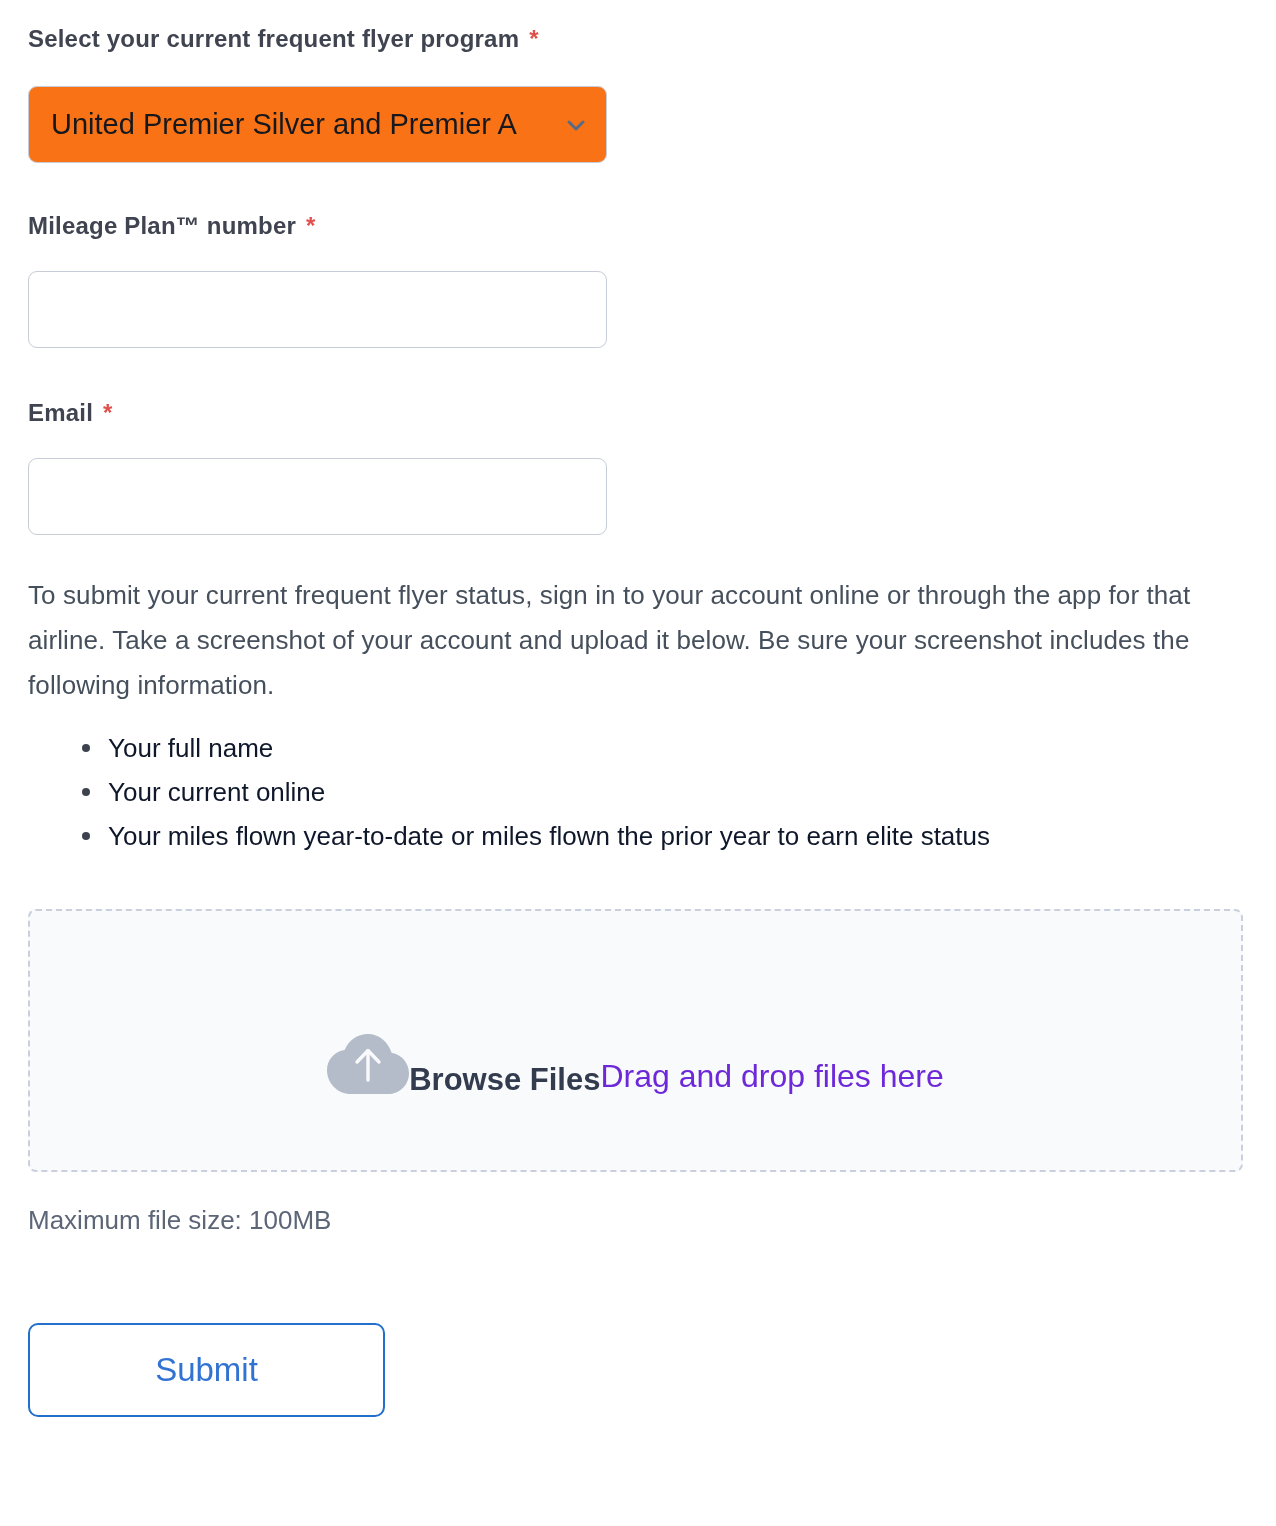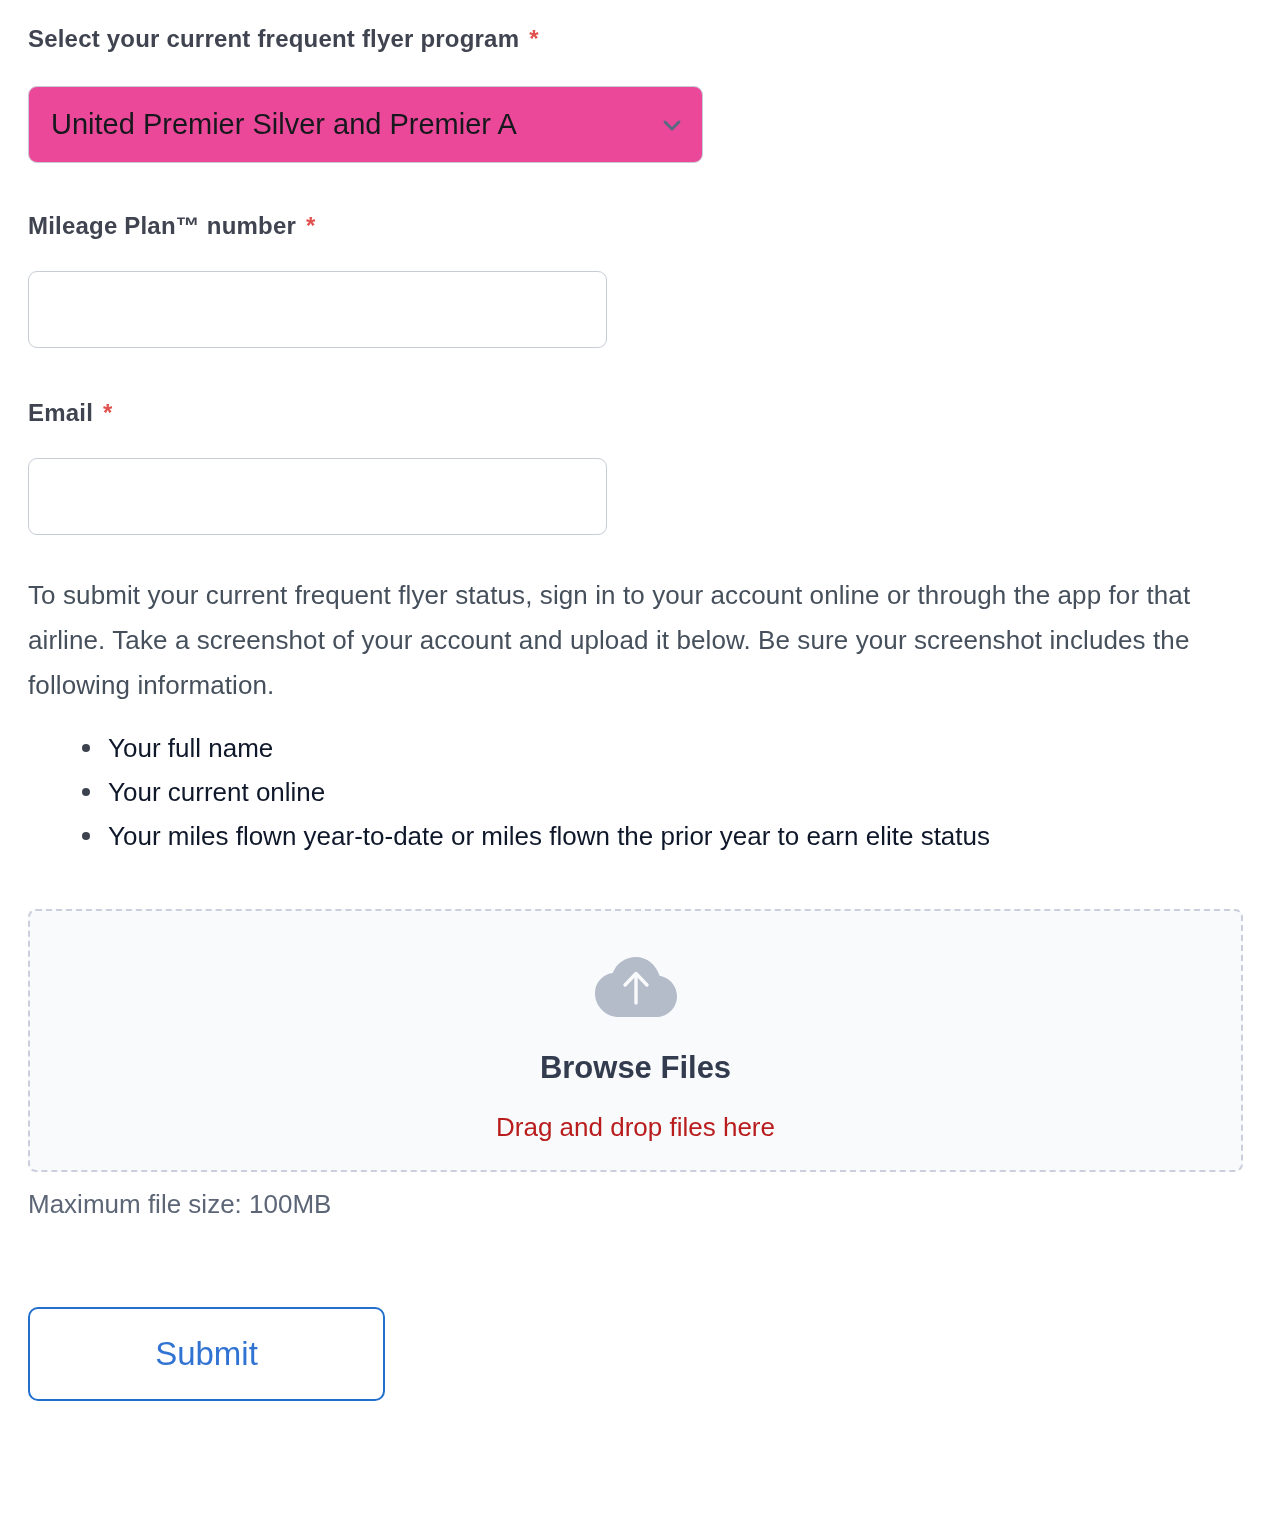--- a/index.html
+++ b/index.html
@@ -25,26 +25,26 @@
     letter-spacing: 0.2px;
   }
   .req {
     color: #e0504c;
     font-weight: 700;
     margin-left: 10px;
   }
   
   .select-box {
     margin-top: 32px;
-    width: 675px;
+    width: 579px;
     height: 77px;
     box-sizing: border-box;
     border: 1px solid #c7ccd6;
     border-radius: 9px;
-    background: #ec4899;
+    background: #f97316;
     display: flex;
     align-items: center;
     padding: 0 18px 0 22px;
     cursor: pointer;
   }
   .select-value {
     flex: 1;
     font-size: 29px;
     color: #16181d;
     white-space: nowrap;
@@ -110,45 +110,45 @@
   
   .dropzone {
     margin-top: 51px;
     width: 1215px;
     height: 263px;
     box-sizing: border-box;
     border: 2px dashed #c9cfdd;
     border-radius: 8px;
     background: #f9fafc;
     display: flex;
-    flex-direction: column;
     align-items: center;
     padding-top: 46px;
     cursor: pointer;
+    justify-content: center;
   }
   .cloud-icon {
     width: 82px;
     height: 60px;
     display: block;
   }
   .browse-files {
     margin-top: 32px;
     font-size: 31px;
     font-weight: 700;
     color: #333c4e;
     line-height: 38px;
   }
   .drag-drop {
     margin-top: 24px;
-    font-size: 26px;
-    color: #b91c1c;
+    font-size: 32px;
+    color: #6d28d9;
     line-height: 32px;
   }
   .max-size {
-    margin-top: 17px;
+    margin-top: 33px;
     font-size: 26px;
     color: #5c6677;
     line-height: 30px;
   }
   
   .submit-btn {
     display: block;
     margin-top: 88px;
     width: 357px;
     height: 94px;

